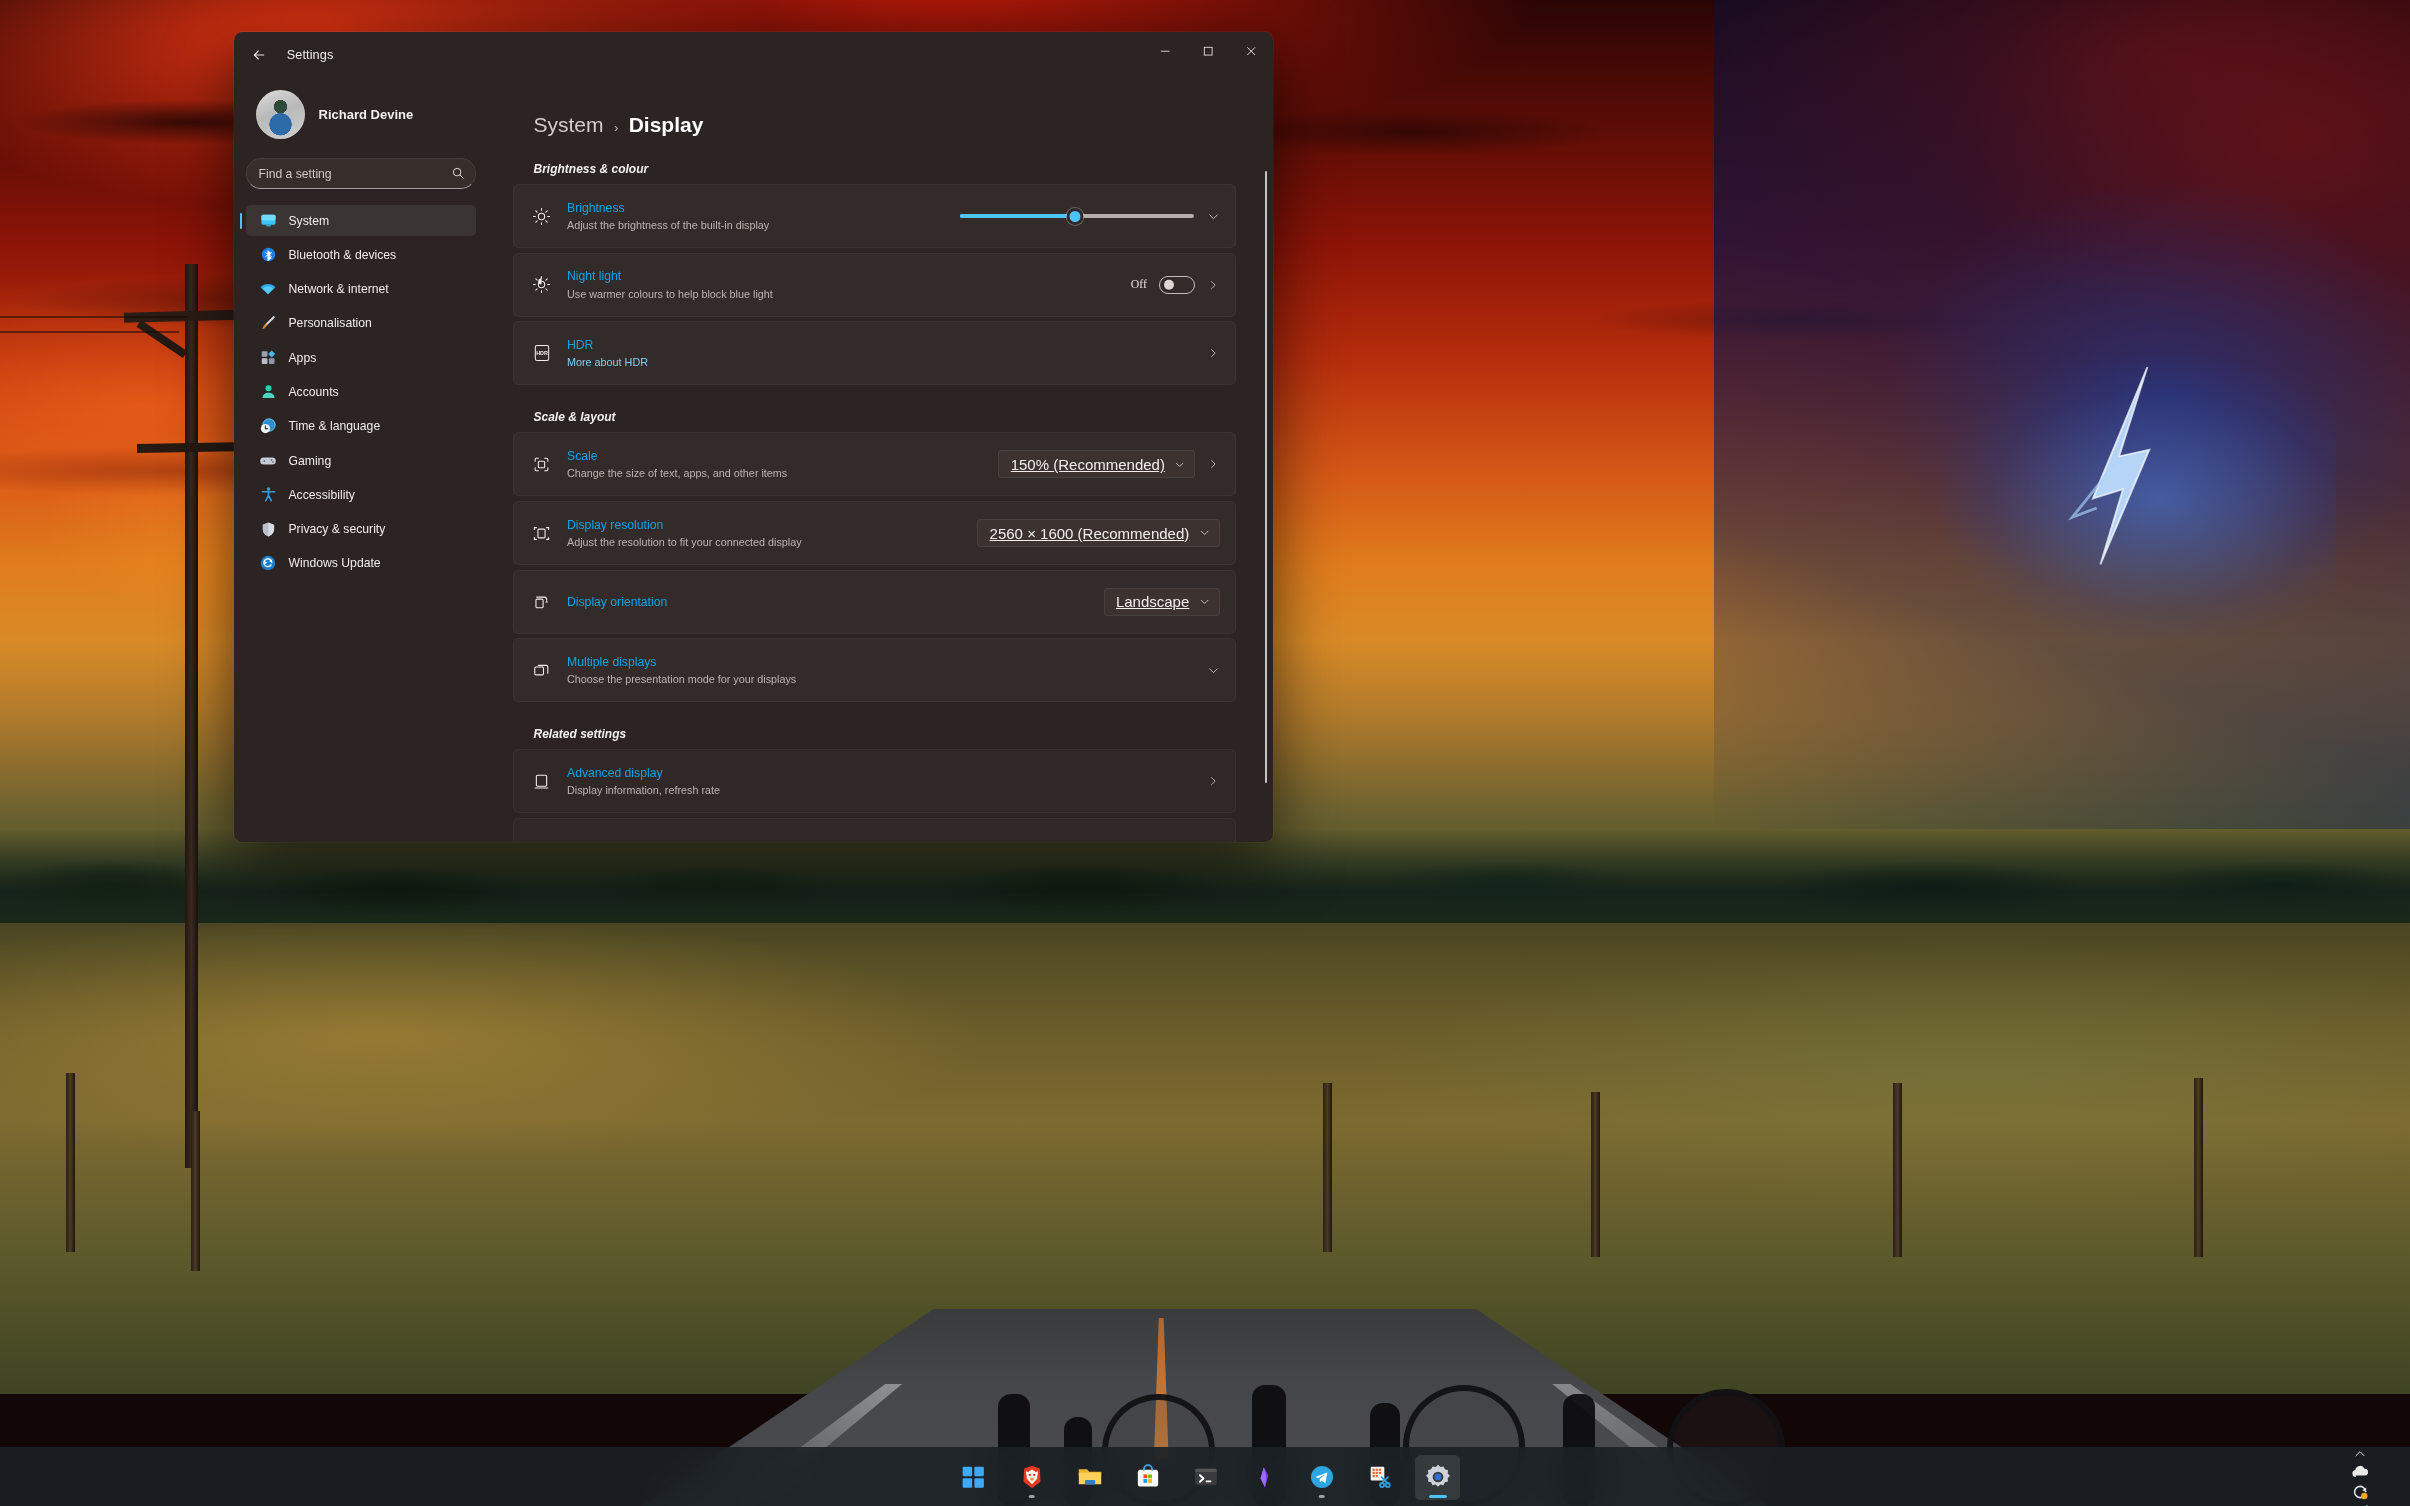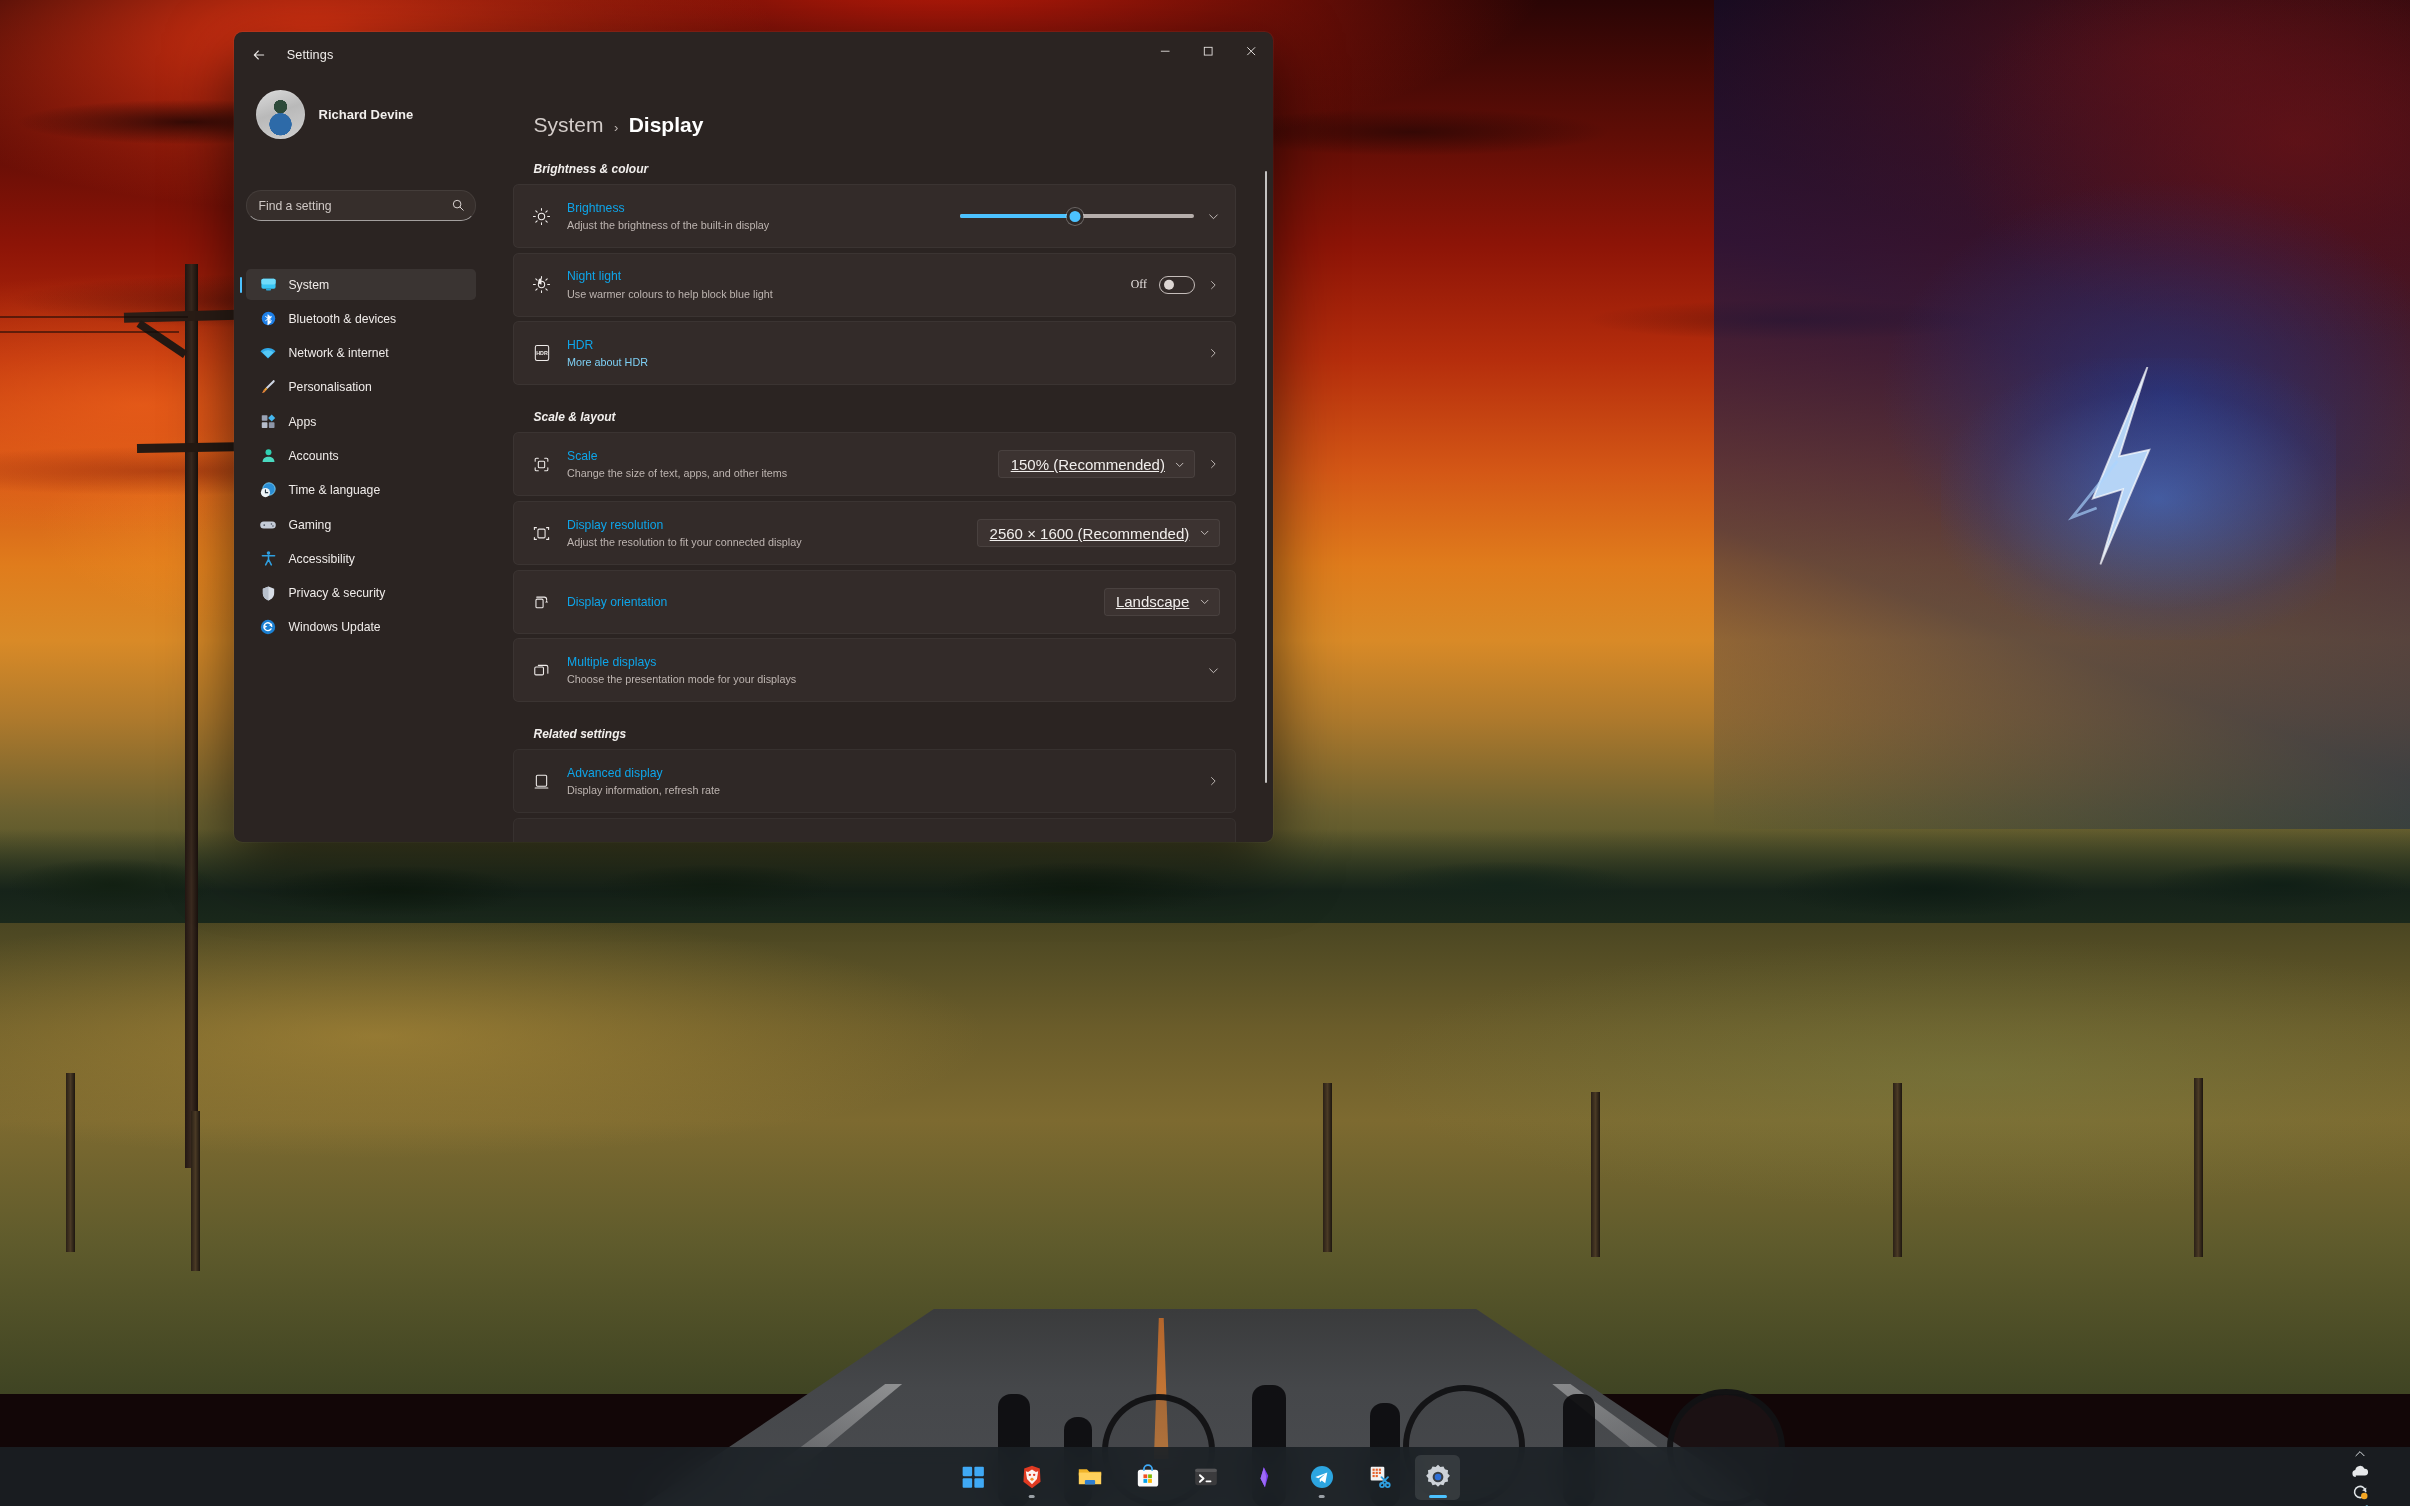--- a/index.html
+++ b/index.html
@@ -137,21 +137,21 @@
     width: 43px; height: 38px; display: flex; align-items: center; justify-content: center;
     cursor: pointer; color: #e9e5e3;
   }
 
   .body-wrap { flex: 1; display: flex; min-height: 0; }
 
   
   .sidebar {
     width: 254px; flex: 0 0 254px;
     padding: 0 12.2px 0 12.2px;
-    display: flex; flex-direction: column; gap: 32px;
+    display: flex; flex-direction: column;
   }
   .profile { display: flex; align-items: center; gap: 14px; padding: 13px 0 19px 9.4px; }
   .avatar {
     width: 49px; height: 49px; border-radius: 50%;
     background:
       radial-gradient(circle at 50% 34%, #2d4a3a 0 16%, rgba(45,74,58,0) 17%),
       radial-gradient(circle at 50% 70%, #2d6aa8 0 26%, rgba(45,106,168,0) 27%),
       radial-gradient(circle at 50% 30%, #c9a88c 0 9%, rgba(201,168,140,0) 10%),
       linear-gradient(160deg, #dcdcdc, #b9b9b9 45%, #cfcfcf);
     box-shadow: inset 0 0 0 0.9px rgba(255,255,255,0.12);

